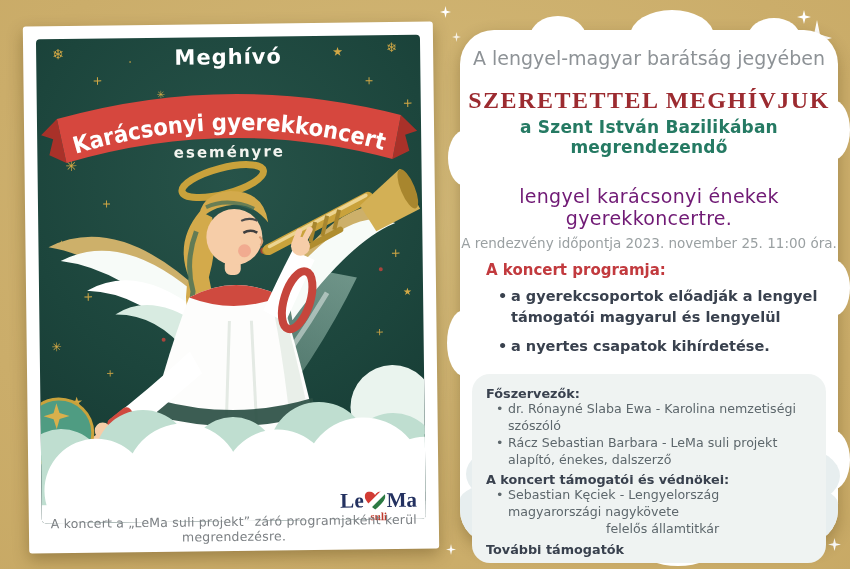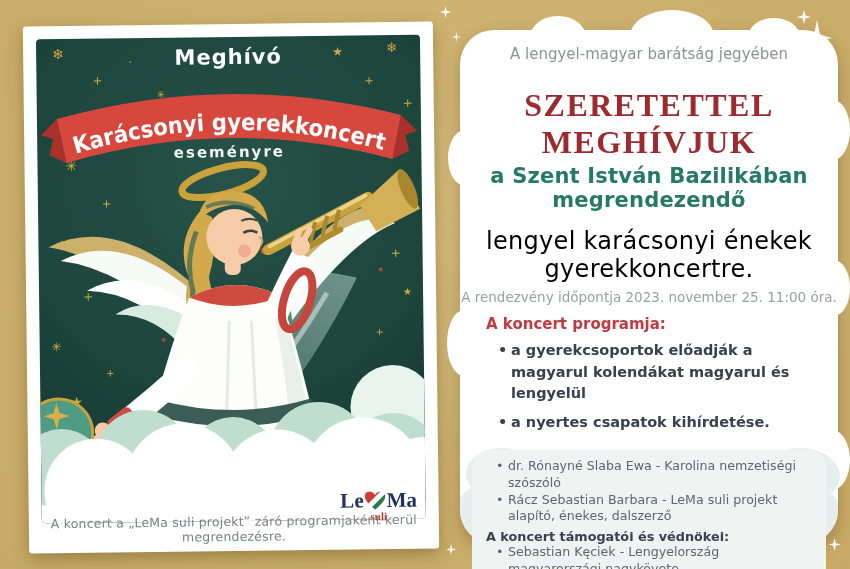--- a/index.html
+++ b/index.html
@@ -35,25 +35,25 @@
   
   .invite{position:absolute;left:460px;top:30px;width:378px;height:514px;background:#fff;
     border-radius:34px;box-shadow:0 6px 16px rgba(70,50,10,.32);}
   .bump{position:absolute;background:#fff;border-radius:50%;}
   .invite-inner{position:absolute;inset:0;z-index:2;}
   .cloudband{position:absolute;left:0;right:0;bottom:0;height:74px;background:#e7eeef;
     border-radius:40% 45% 34px 34px;z-index:1;}
   .cb2{position:absolute;background:#e7eeef;border-radius:50%;z-index:1;}
 
   .t-center{text-align:center;}
-  .intro{margin-top:12px;color:#8d9296;font-size:15px;line-height:1.72;}
-  .headline{margin-top:19px;font-family:"Liberation Serif",serif;font-weight:bold;
-    color:#9c2b30;font-size:32px;letter-spacing:1.5px;}
-  .venue{margin-top:3px;color:#257a63;font-size:21px;font-weight:bold;letter-spacing:.2px;}
-  .concert{margin-top:15px;color:#000000;font-size:24px;letter-spacing:.3px;}
+  .intro{margin-top:12px;color:#8d9296;font-size:19px;line-height:1.72;}
+  .headline{margin-top:12px;font-family:"Liberation Serif",serif;font-weight:bold;
+    color:#9c2b30;font-size:24px;letter-spacing:1.5px;}
+  .venue{margin-top:3px;color:#257a63;font-size:17px;font-weight:bold;letter-spacing:.2px;}
+  .concert{margin-top:28px;color:#701a75;font-size:19px;letter-spacing:.3px;}
   .datetime{margin-top:6px;color:#9aa0a2;font-size:13.5px;}
 
   .program{margin:10px 0 16px 26px;text-align:left;}
   .program-h{color:#c23a3e;font-size:15px;font-weight:bold;}
   .p-item{position:relative;margin:7px 0 0 12px;padding-left:13px;color:#39414e;
     font-size:14.5px;font-weight:bold;line-height:1.5;max-width:320px;}
   .p-item::before{content:"•";position:absolute;left:0;top:0;}
 
   .orgs{margin:9px 12px 0 12px;background:#eff3f2;border-radius:18px;padding:8px 14px 6px 14px;text-align:left;}
   .org-h{color:#39414e;font-size:12.8px;font-weight:bold;margin-top:4px;}
@@ -251,25 +251,26 @@
       <div class="intro">
         <div>A lengyel-magyar barátság jegyében</div>
       </div>
       <div class="headline">SZERETETTEL MEGHÍVJUK</div>
       <div class="venue">a Szent István Bazilikában megrendezendő</div>
       <div class="concert">lengyel karácsonyi énekek gyerekkoncertre.</div>
       <div class="datetime">A rendezvény időpontja 2023. november 25. 11:00 óra.</div>
 
       <div class="program">
         <div class="program-h">A koncert programja:</div>
-        <div class="p-item">a gyerekcsoportok előadják a magyarul kolendákat magyarul és lengyelül</div>
+        <div class="p-item">a gyerekcsoportok előadják a lengyel támogatói magyarul és lengyelül</div>
         <div class="p-item">a nyertes csapatok kihírdetése.</div>
       </div>
 
       <div class="orgs">
+        <div class="org-h">Főszervezők:</div>
         <div class="org-item">dr. Rónayné Slaba Ewa - Karolina nemzetiségi szószóló</div>
         <div class="org-item">Rácz Sebastian Barbara - LeMa suli projekt alapító, énekes, dalszerző</div>
         <div class="org-h">A koncert támogatói és védnökei:</div>
         <div class="org-item">Sebastian Kęciek - Lengyelország magyarországi nagykövete</div>
         <div class="org-cont">felelős államtitkár</div>
         <div class="org-h">További támogatók</div>
 
       </div>
 
     </div>

